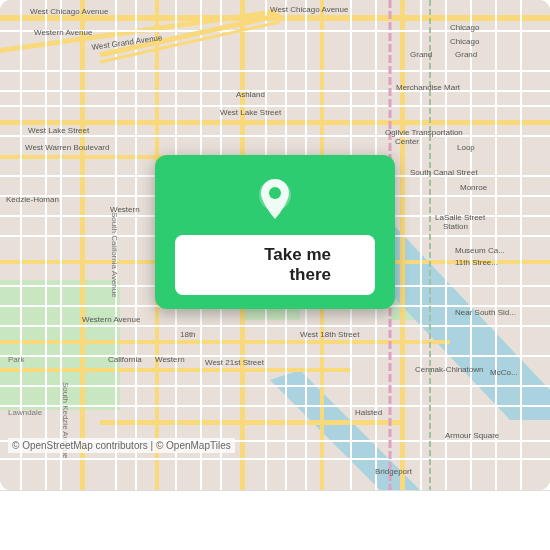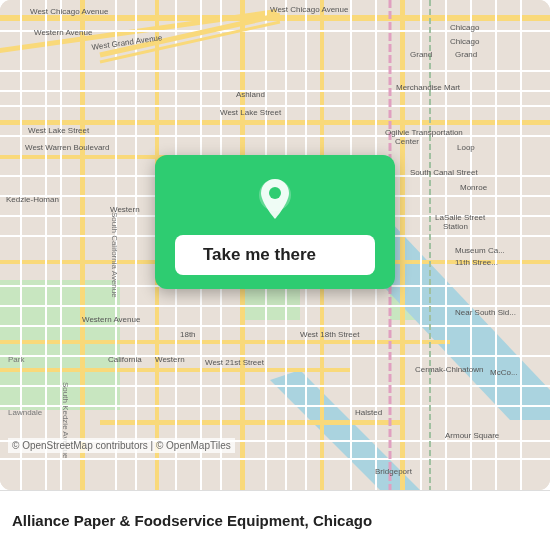--- a/index.html
+++ b/index.html
@@ -40,26 +40,26 @@
       width: 52px;
       height: 52px;
       margin-bottom: 10px;
     }
 
     #take-me-there-btn {
       background: #ffffff;
       color: #222;
       border: none;
       border-radius: 8px;
-      padding: 10px 28px;
+      padding: 10px 44px;
       font-size: 17px;
       font-weight: 600;
       cursor: pointer;
       width: 100%;
-      text-align: left;
+      text-align: right;
     }
 
     
     #bottom-bar {
       width: 550px;
       height: 60px;
       background: #ffffff;
       border-top: 1px solid #ddd;
       display: flex;
       align-items: center;
@@ -224,14 +224,13 @@
     <svg id="pin-icon" viewBox="0 0 52 52" fill="none" xmlns="http://www.w3.org/2000/svg">
       <circle cx="26" cy="22" r="16" fill="white" opacity="0.25"></circle>
       <path d="M26 6C18.268 6 12 12.268 12 20C12 30 26 46 26 46C26 46 40 30 40 20C40 12.268 33.732 6 26 6Z" fill="white" opacity="0.9"></path>
       <circle cx="26" cy="20" r="6" fill="#2ecc71"></circle>
     </svg>
     <button id="take-me-there-btn">Take me there</button>
   </div>
 </div>
 
 <div id="bottom-bar">
-  <span id="place-name">Alliance Paper &amp; Foodservice Equipment, Chicago</span>
 </div>
 
 </body></html>

